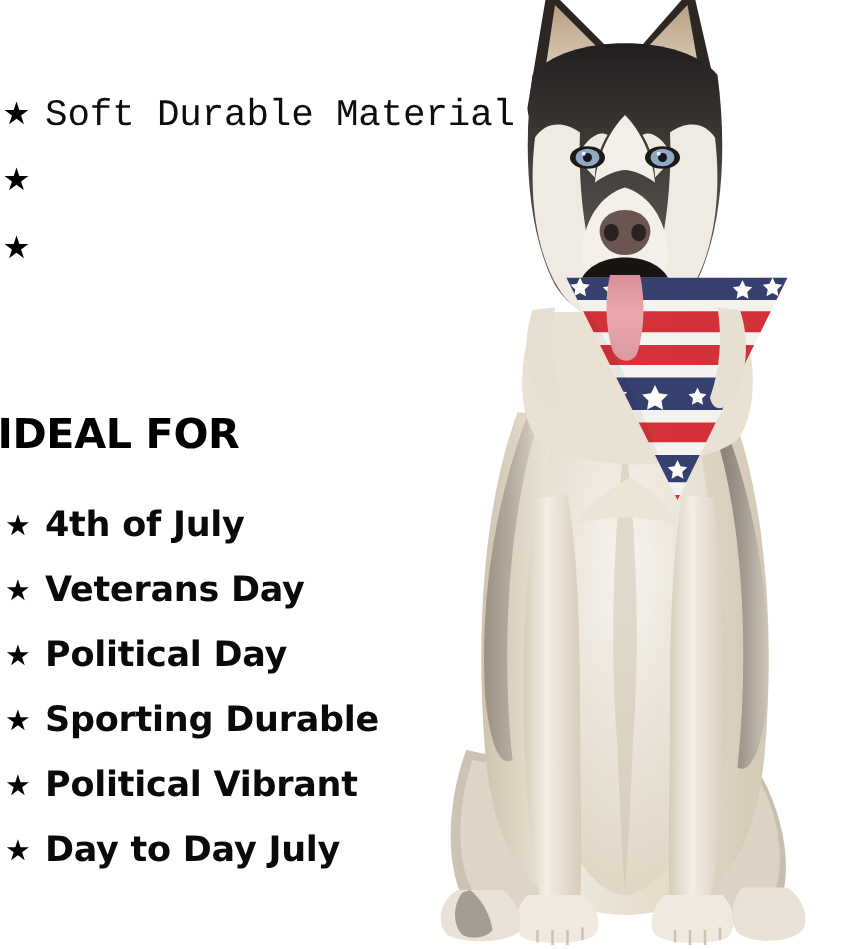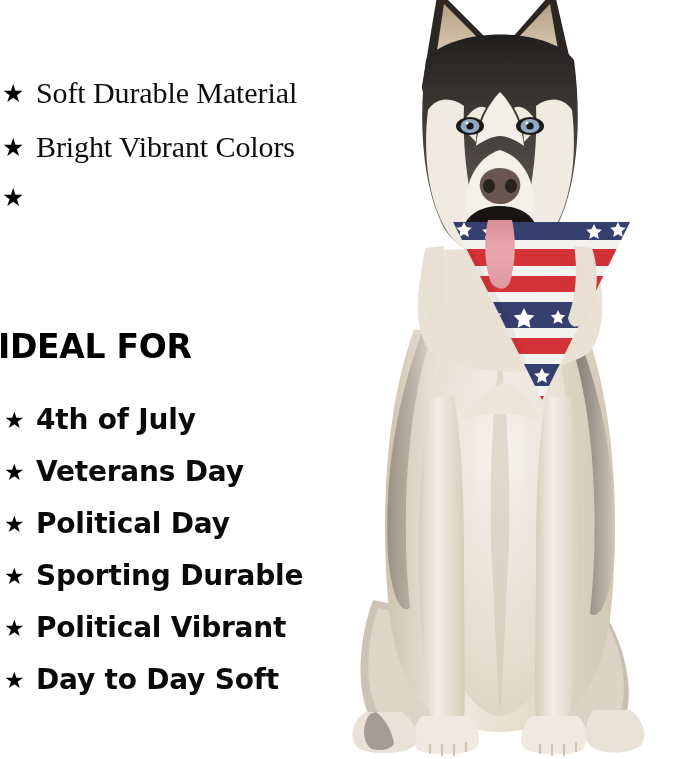--- a/index.html
+++ b/index.html
@@ -47,21 +47,21 @@
     font-size: 25px;
     line-height: 1;
     color: #000000;
     width: 34px;
     flex: 0 0 34px;
     text-align: left;
     position: relative;
     top: -1px;
   }
   .feature-label {
-    font-family: Liberation Serif, serif;
+    font-family: Liberation Mono, monospace;
     font-size: 30px;
     font-weight: 300;
     letter-spacing: -0.1px;
     color: #0d0d0d;
     line-height: 1;
     white-space: nowrap;
   }
 
   .section-heading {
     position: absolute;
@@ -303,21 +303,20 @@
 
   <div class="text-panel">
 
     <div class="feature-list">
       <div class="feature-item">
         <span class="feature-star">★</span>
         <span class="feature-label">Soft Durable Material</span>
       </div>
       <div class="feature-item">
         <span class="feature-star">★</span>
-        <span class="feature-label">Bright Vibrant Colors</span>
       </div>
       <div class="feature-item">
         <span class="feature-star">★</span>
       </div>
     </div>
 
     <div class="section-heading">IDEAL FOR</div>
 
     <div class="occasion-list">
       <div class="occasion-item">
@@ -335,18 +334,18 @@
       <div class="occasion-item">
         <span class="occasion-star">★</span>
         <span class="occasion-label">Sporting Durable</span>
       </div>
       <div class="occasion-item">
         <span class="occasion-star">★</span>
         <span class="occasion-label">Political Vibrant</span>
       </div>
       <div class="occasion-item">
         <span class="occasion-star">★</span>
-        <span class="occasion-label">Day to Day Soft</span>
+        <span class="occasion-label">Day to Day July</span>
       </div>
     </div>
 
   </div>
 </div>
 
 </body></html>

